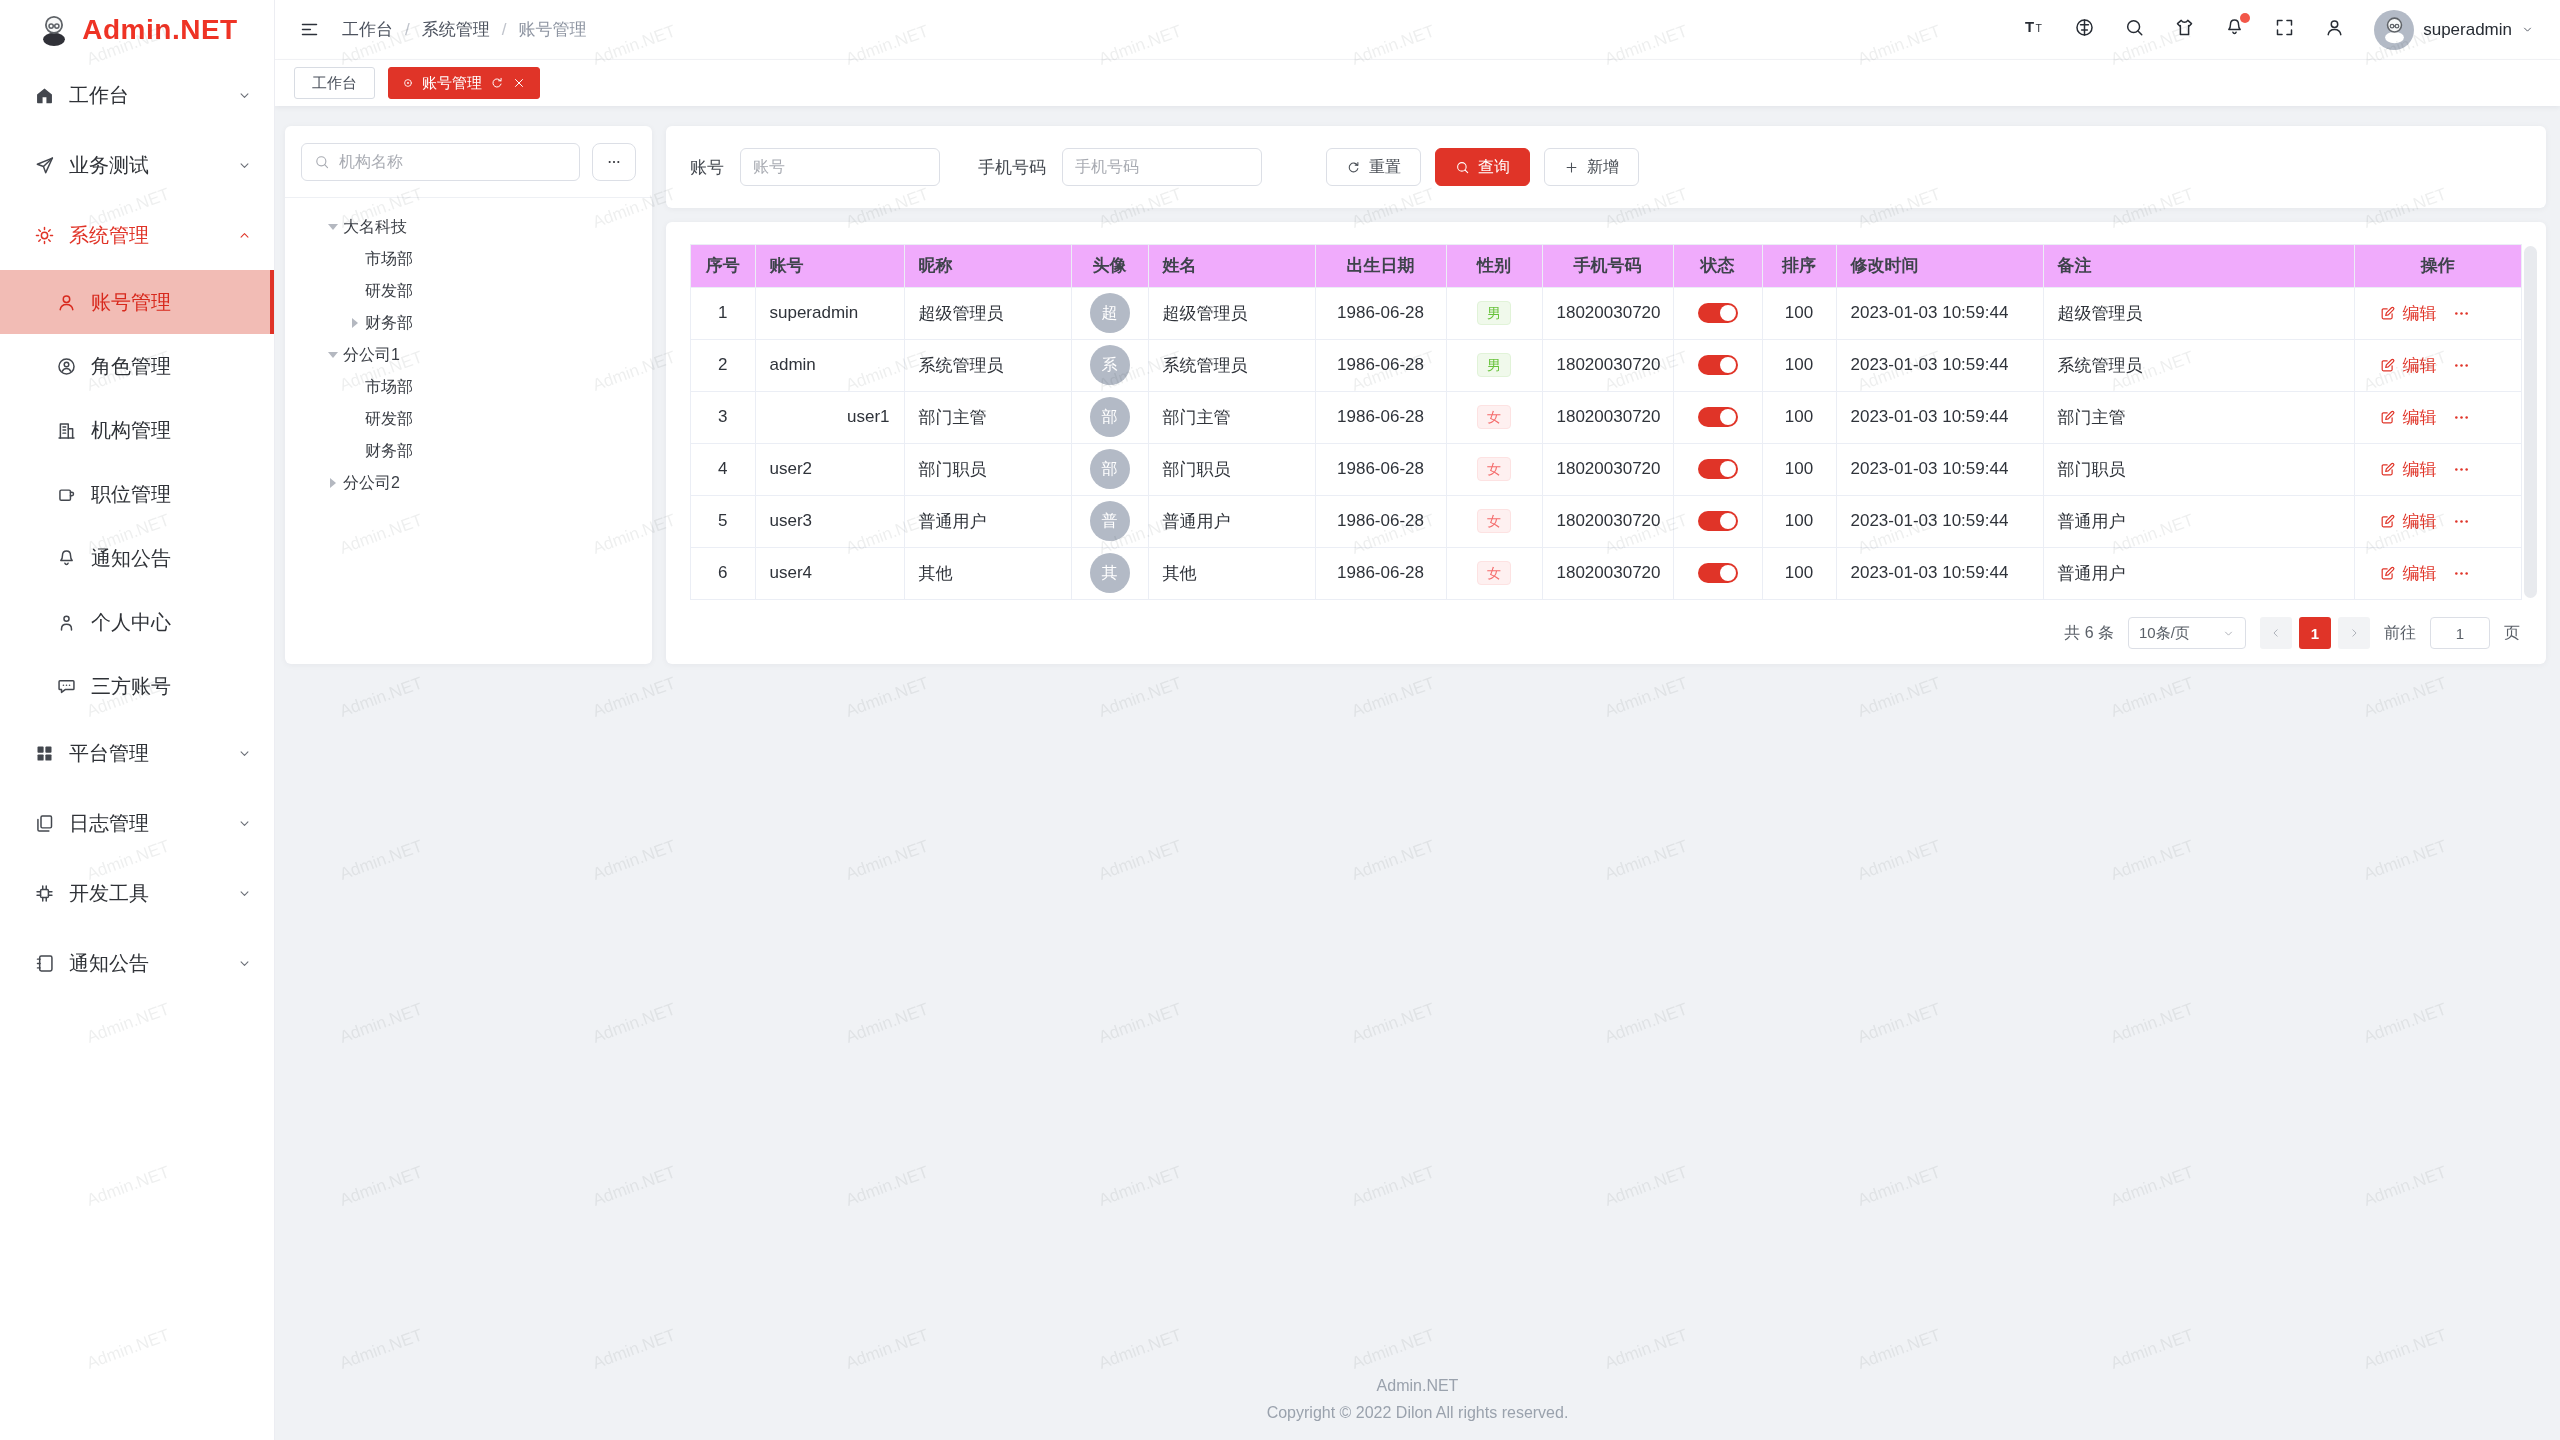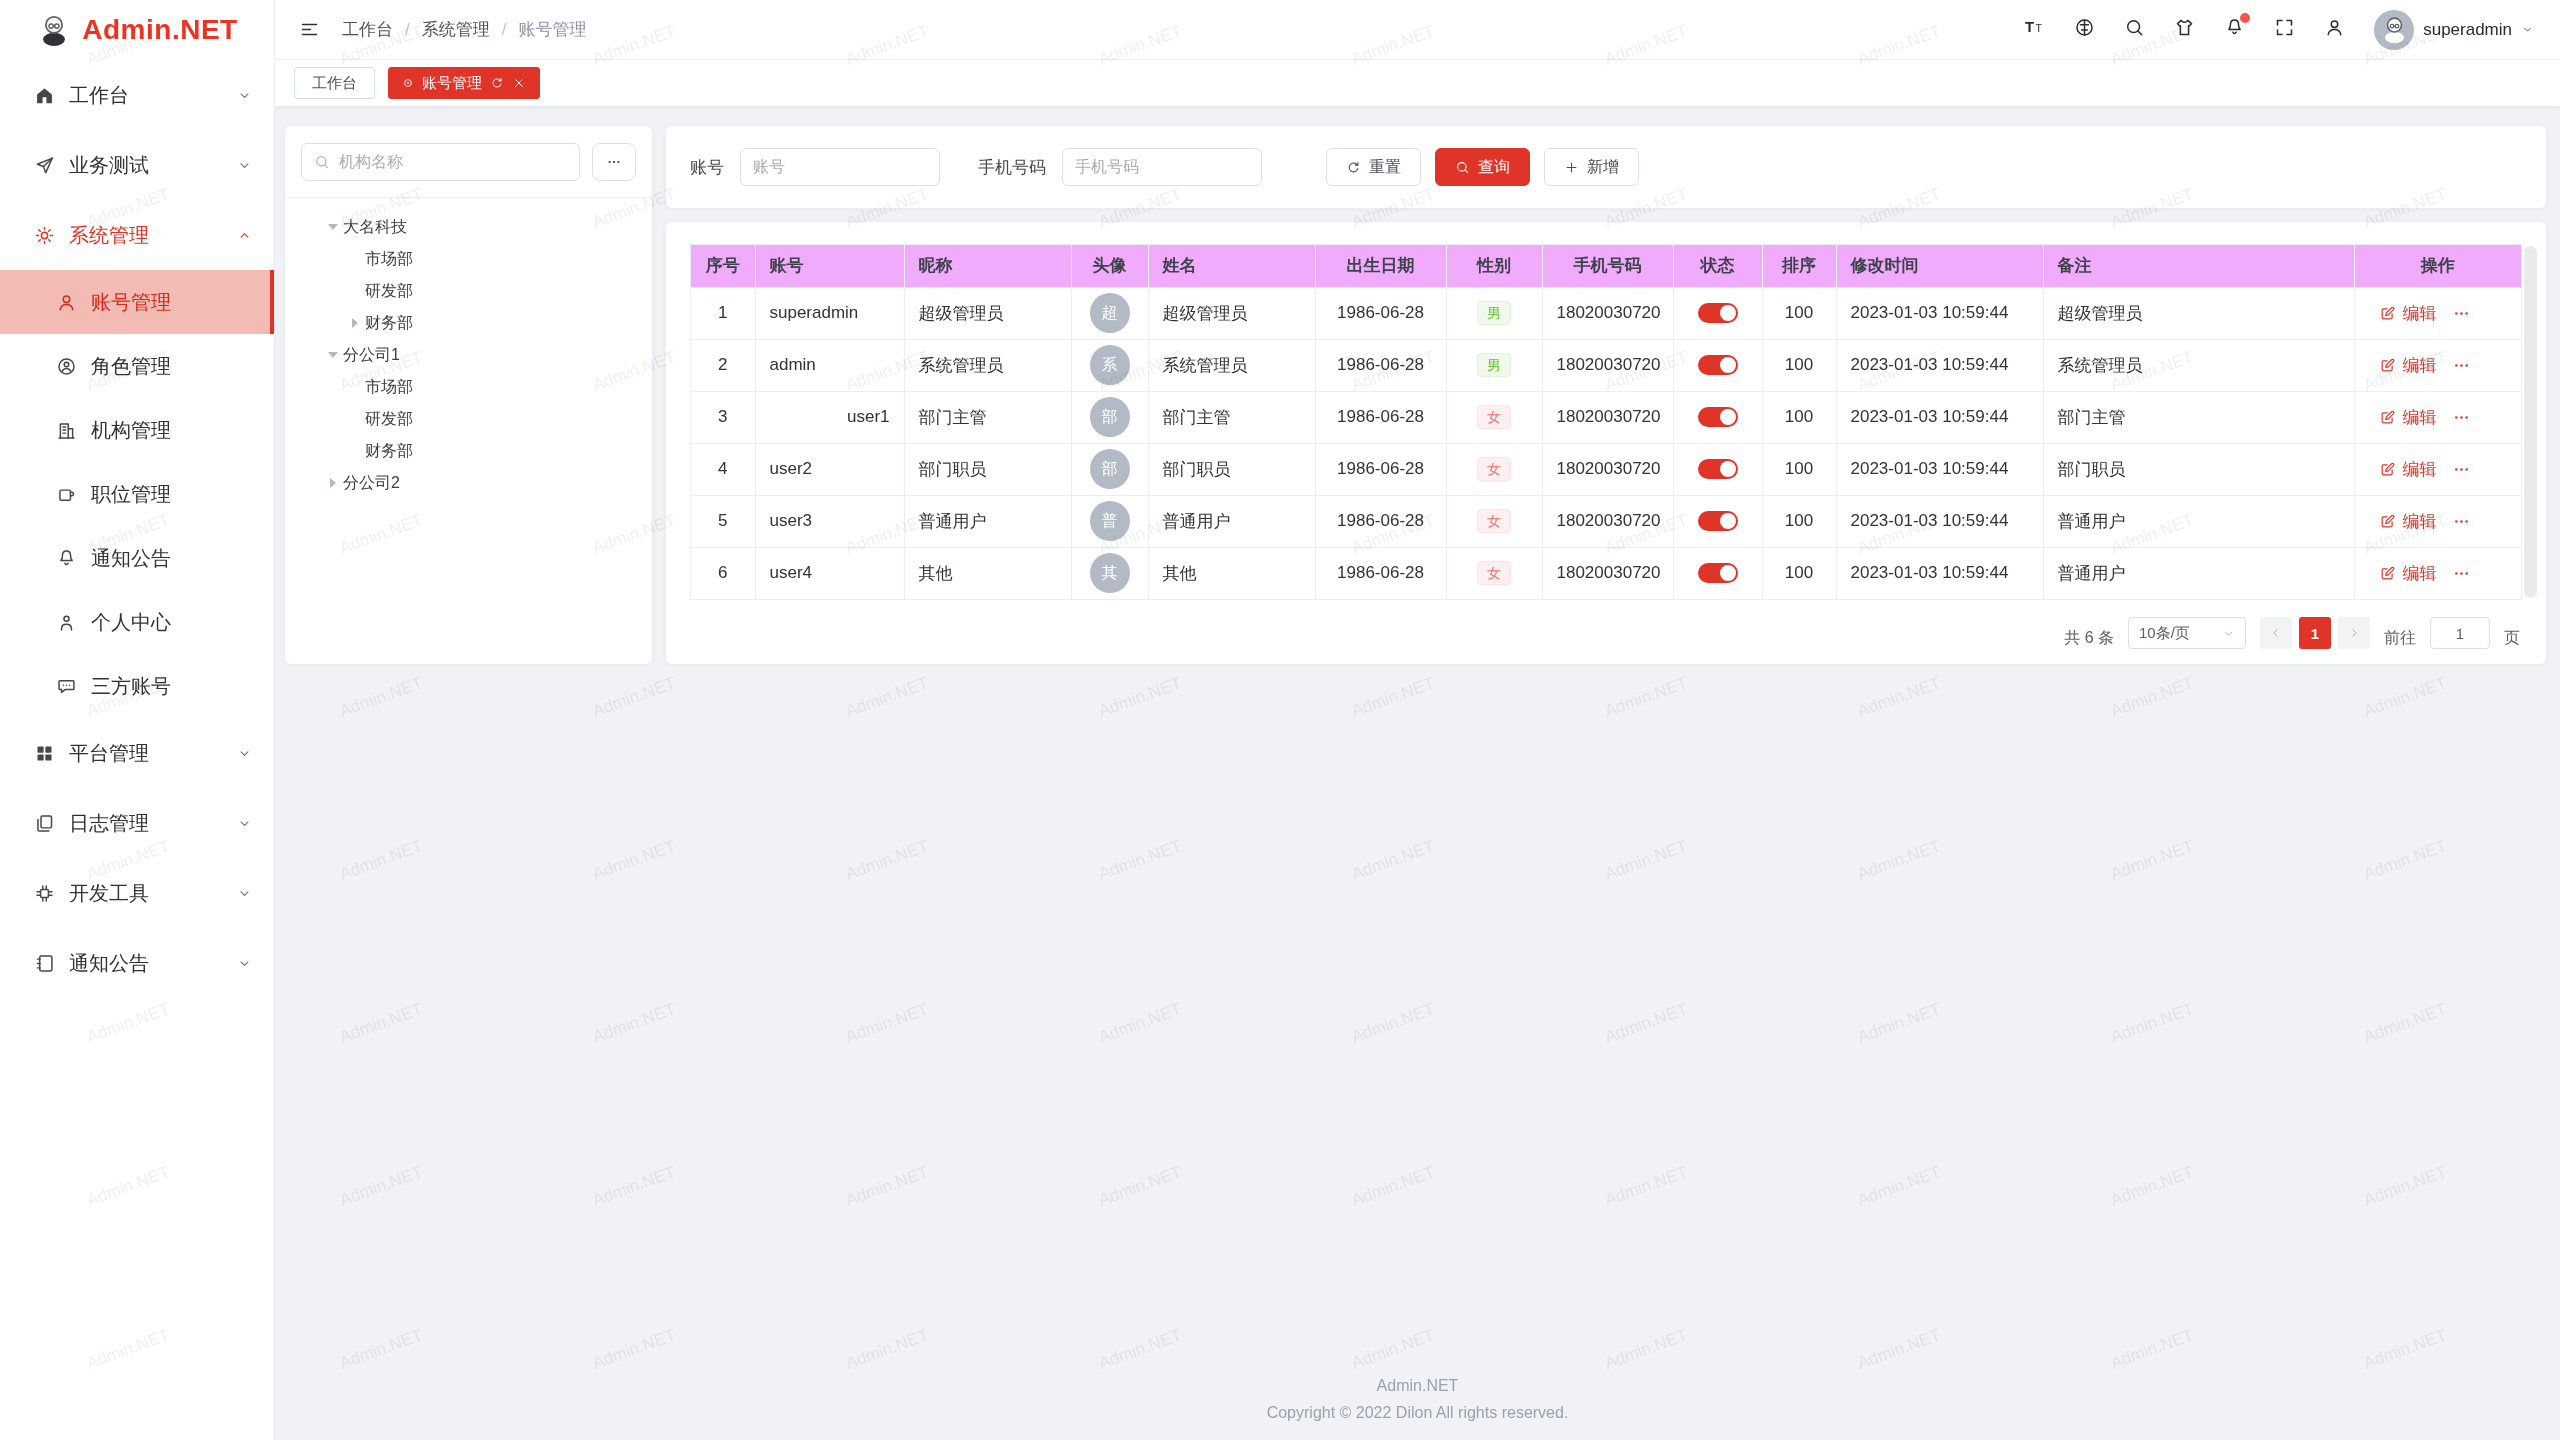--- a/index.html
+++ b/index.html
@@ -87,21 +87,21 @@
   .tag.male{color:#67c23a;background:#f0f9eb;border-color:#e1f3d8;}
   .tag.female{color:#f56c6c;background:#fef0f0;border-color:#fde2e2;}
   .sw{width:40px;height:20px;border-radius:10px;background:var(--accent);position:relative;display:inline-block;vertical-align:middle;cursor:pointer;}
   .sw::after{content:"";position:absolute;top:2px;right:2px;width:16px;height:16px;border-radius:50%;background:#fff;}
   .acts{display:flex;align-items:center;gap:7px;color:var(--accent);}
   .acts .edit{display:inline-flex;align-items:center;gap:7px;cursor:pointer;}
   .acts .edit .ic{font-size:17px;}
   .acts .dots{font-size:19px;cursor:pointer;margin-left:8px;}
   .scroll-thumb{position:absolute;right:9px;top:24px;width:13px;height:352px;border-radius:7px;background:#e8eaee;cursor:pointer;}
 
-  .pager{position:absolute;right:26px;bottom:15px;display:flex;align-items:flex-end;gap:14px;font-size:16px;color:#5a6068;}
+  .pager{position:absolute;right:26px;bottom:15px;display:flex;align-items:center;gap:14px;font-size:16px;color:#5a6068;}
   .psel{width:118px;height:32px;border:1px solid var(--inp-border);border-radius:4px;display:flex;align-items:center;justify-content:space-between;padding:0 10px;font-size:15px;color:#5a6068;cursor:pointer;}
   .psel .ic{font-size:13px;color:#a8abb2;}
   .pbtn{width:32px;height:32px;border-radius:3px;background:#f2f3f5;display:flex;align-items:center;justify-content:center;color:#aeb2ba;font-size:14px;cursor:pointer;}
   .pbtn.cur{background:var(--accent);color:#fff;font-weight:bold;font-size:15px;}
   .pgroup{display:flex;align-items:center;gap:7px;}
   .pinput{width:60px;height:32px;border:1px solid var(--inp-border);border-radius:4px;text-align:center;font-size:15px;color:#5a6068;outline:none;font-family:inherit;}
 
   .footer{position:absolute;left:0;right:0;bottom:14px;text-align:center;color:#9aa2ad;font-size:16px;line-height:1.7;}
 
   

